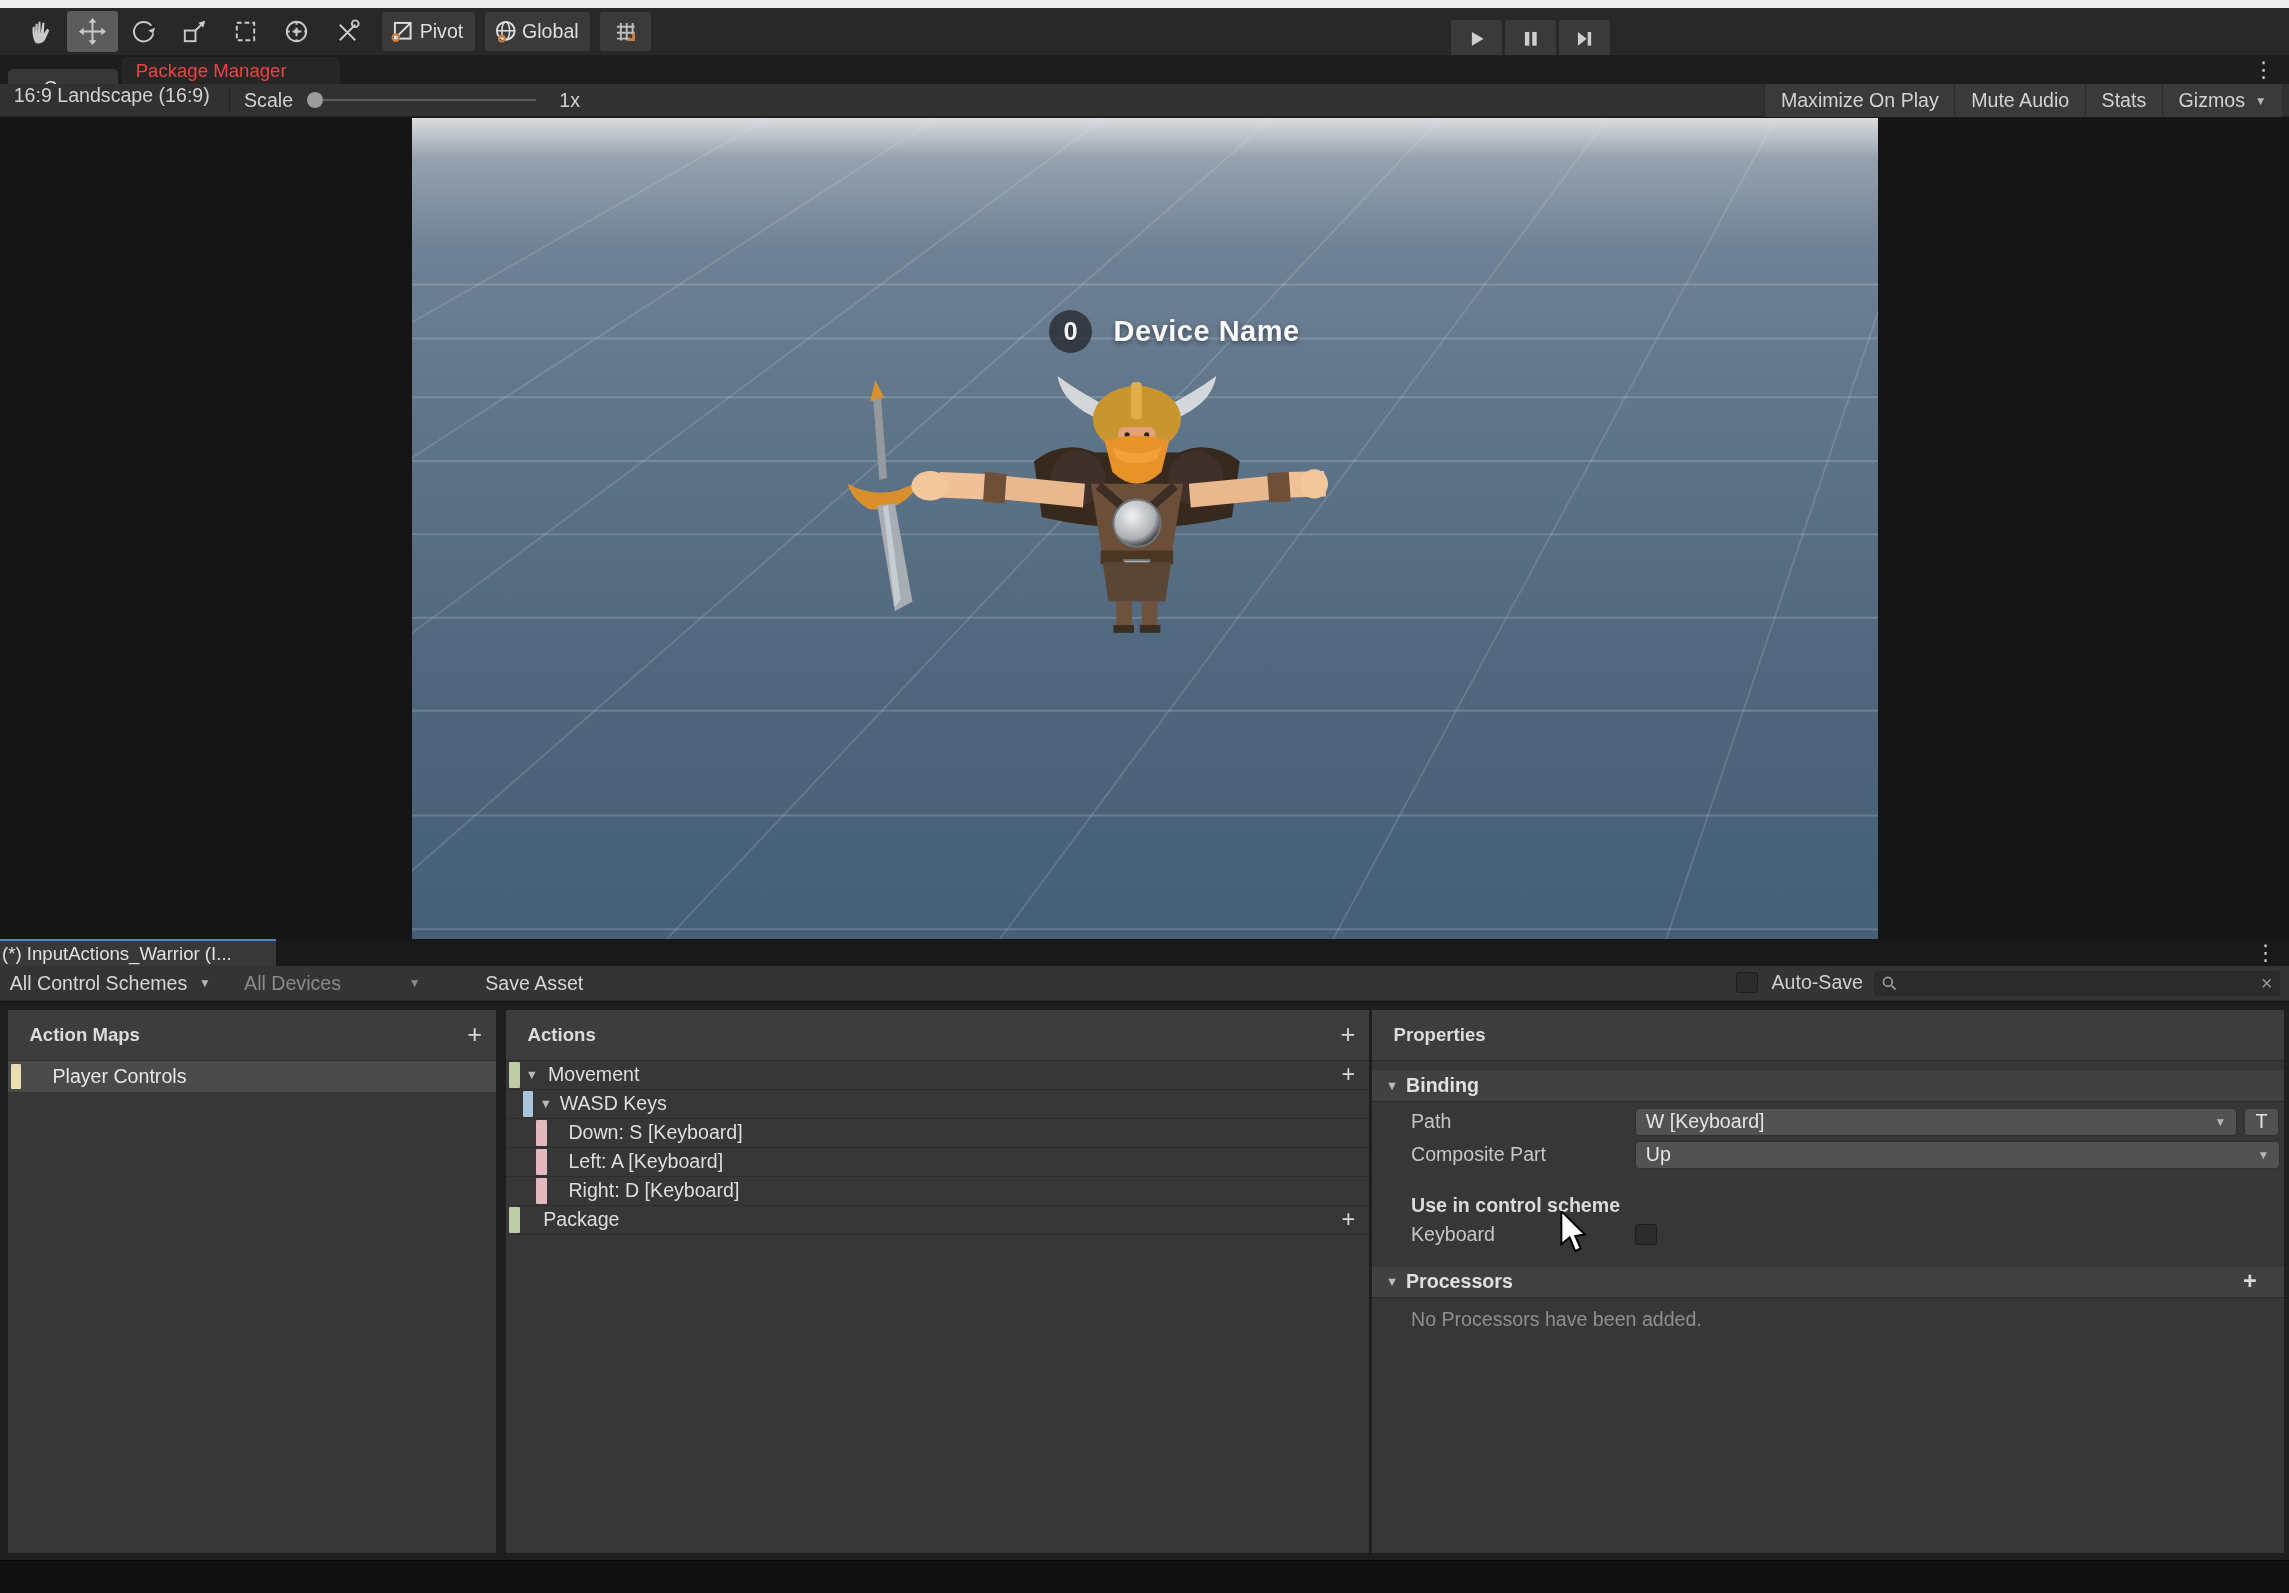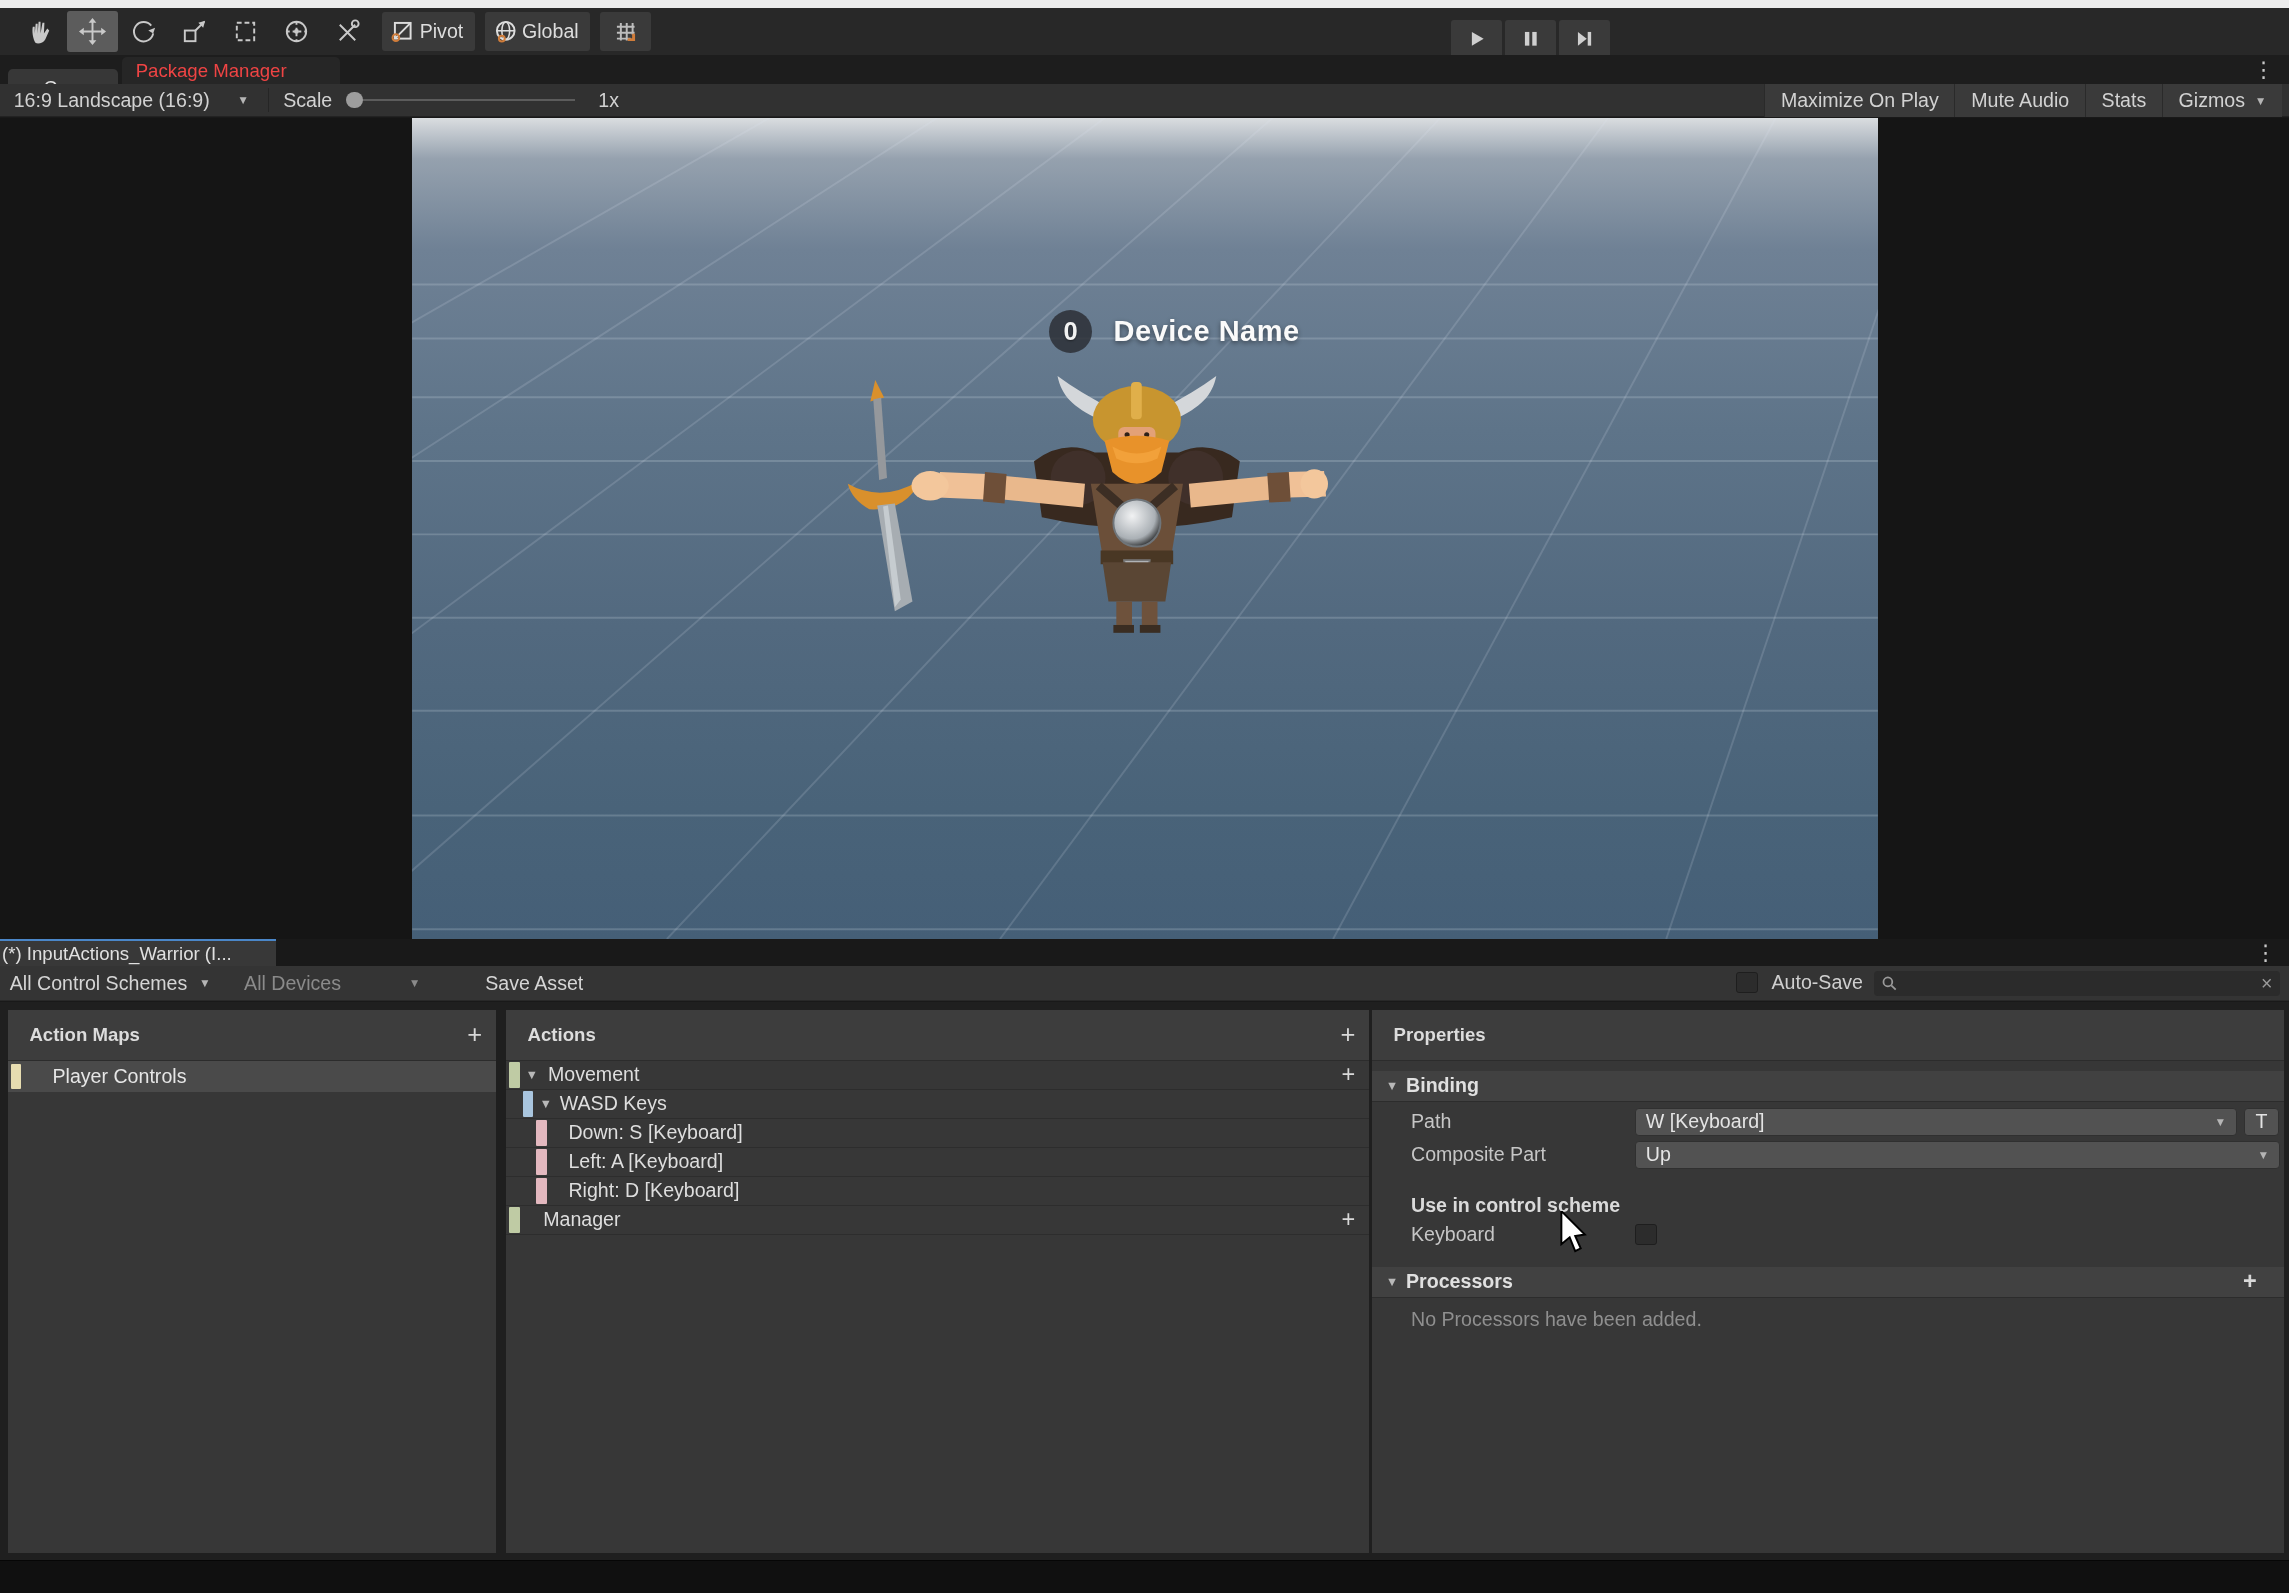--- a/index.html
+++ b/index.html
@@ -36,21 +36,21 @@
     border-radius:4.9px 4.9px 0 0; display:flex; align-items:center; gap:7.8px; padding-left:11.8px;
     color:#e2e2e2; font-size:18.6px;flex-direction:column; }
   .pm-tab { position:absolute; left:122px; top:2px; height:27.4px; width:218px; background:#262626;
     border-radius:4.9px 4.9px 0 0; display:flex; align-items:center; padding-left:13.7px;
     color:#ef4444; font-size:18.6px; }
   .kebab { color:#c8c8c8; font-size:21.6px; line-height:21.6px; }
 
   
   .game-toolbar { left:0; top:84px; width:2290px; height:33px; background:#313131;
     border-bottom:1px solid #222; display:flex; align-items:center; }
-  .aspect-dd { display:flex; align-items:center; gap:27.4px; padding:0 13.7px; height:100%; color:#d2d2d2; }
+  .aspect-dd { display:flex; align-items:center; gap:27.4px; padding:0 13.7px; height:100%; color:#d2d2d2;flex-direction:column; }
   .caret { font-size:11.8px; color:#b5b5b5; }
   .gt-sep { width:1px; height:23.5px; background:#252525; margin:0 5.9px; }
   .scale-wrap { display:flex; align-items:center; margin-left:7.8px; }
   .scale-label { color:#d2d2d2; margin-right:15.7px; }
   .scale-track { width:227px; height:2.9px; background:#5c5c5c; position:relative; }
   .scale-handle { position:absolute; left:-2px; top:-6.9px; width:16.7px; height:16.7px;
     border-radius:50%; background:#9d9d9d; }
   .scale-val { margin-left:23.5px; color:#d2d2d2; }
   .gt-right { position:absolute; right:7.8px; top:0; height:33px; display:flex; }
   .gt-btn { height:100%; display:flex; align-items:center; padding:0 15.7px; background:#3a3a3a;
@@ -440,21 +440,21 @@
     <div class="act-row i2">
       <div class="stripe" style="background: rgb(227, 184, 191);"></div>
       <span class="label">Left: A [Keyboard]</span>
     </div>
     <div class="act-row i2">
       <div class="stripe" style="background: rgb(227, 184, 191);"></div>
       <span class="label">Right: D [Keyboard]</span>
     </div>
     <div class="act-row i0">
       <div class="stripe" style="background: rgb(191, 203, 164);"></div>
-      <span class="label" style="margin-left:23.5px;">Manager</span>
+      <span class="label" style="margin-left:23.5px;">Package</span>
       <span class="row-plus">+</span>
     </div>
   </div>
 
   <div class="panel panel-right">
     <div class="panel-header">
       <span>Properties</span>
     </div>
 
     <div class="prop-section" style="margin-top:9.8px;">

